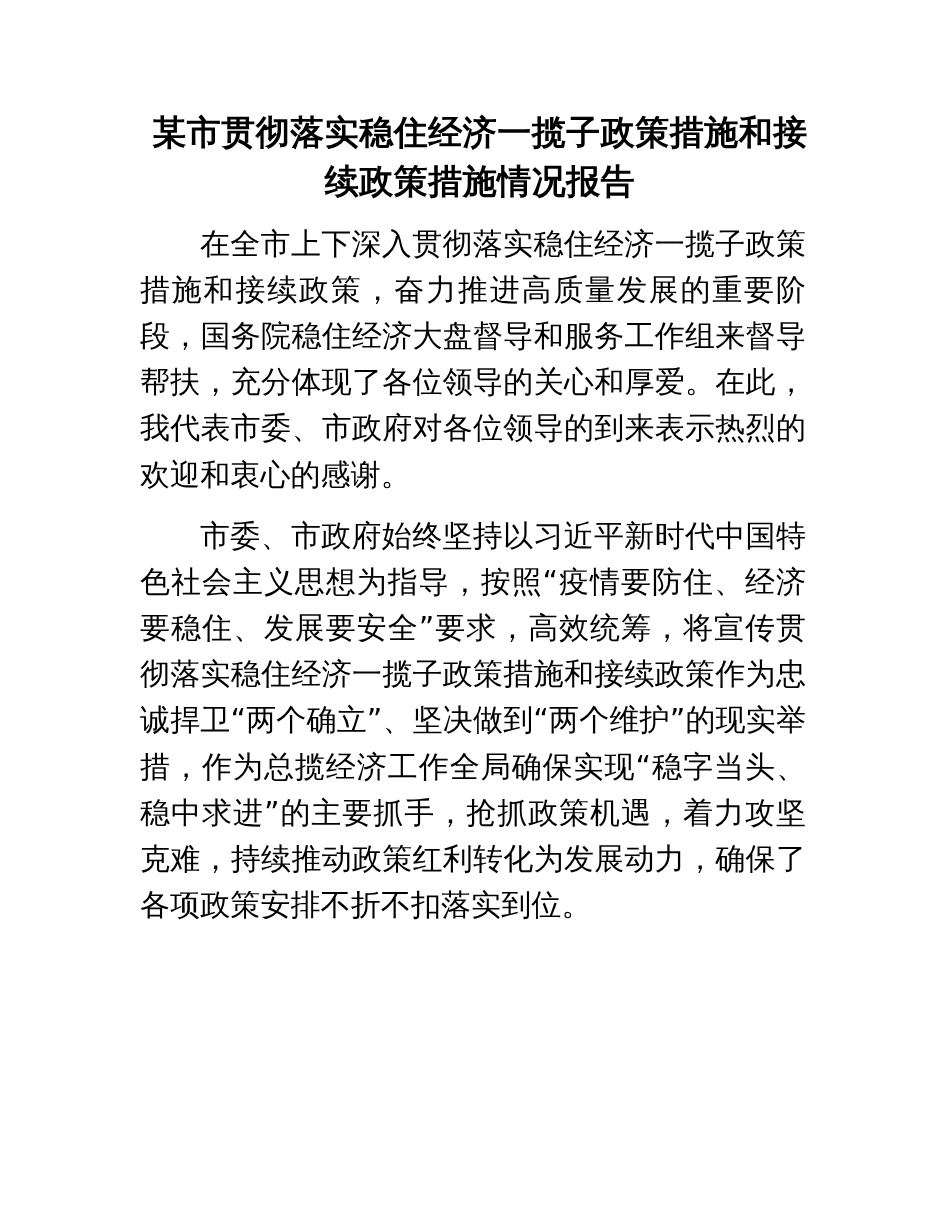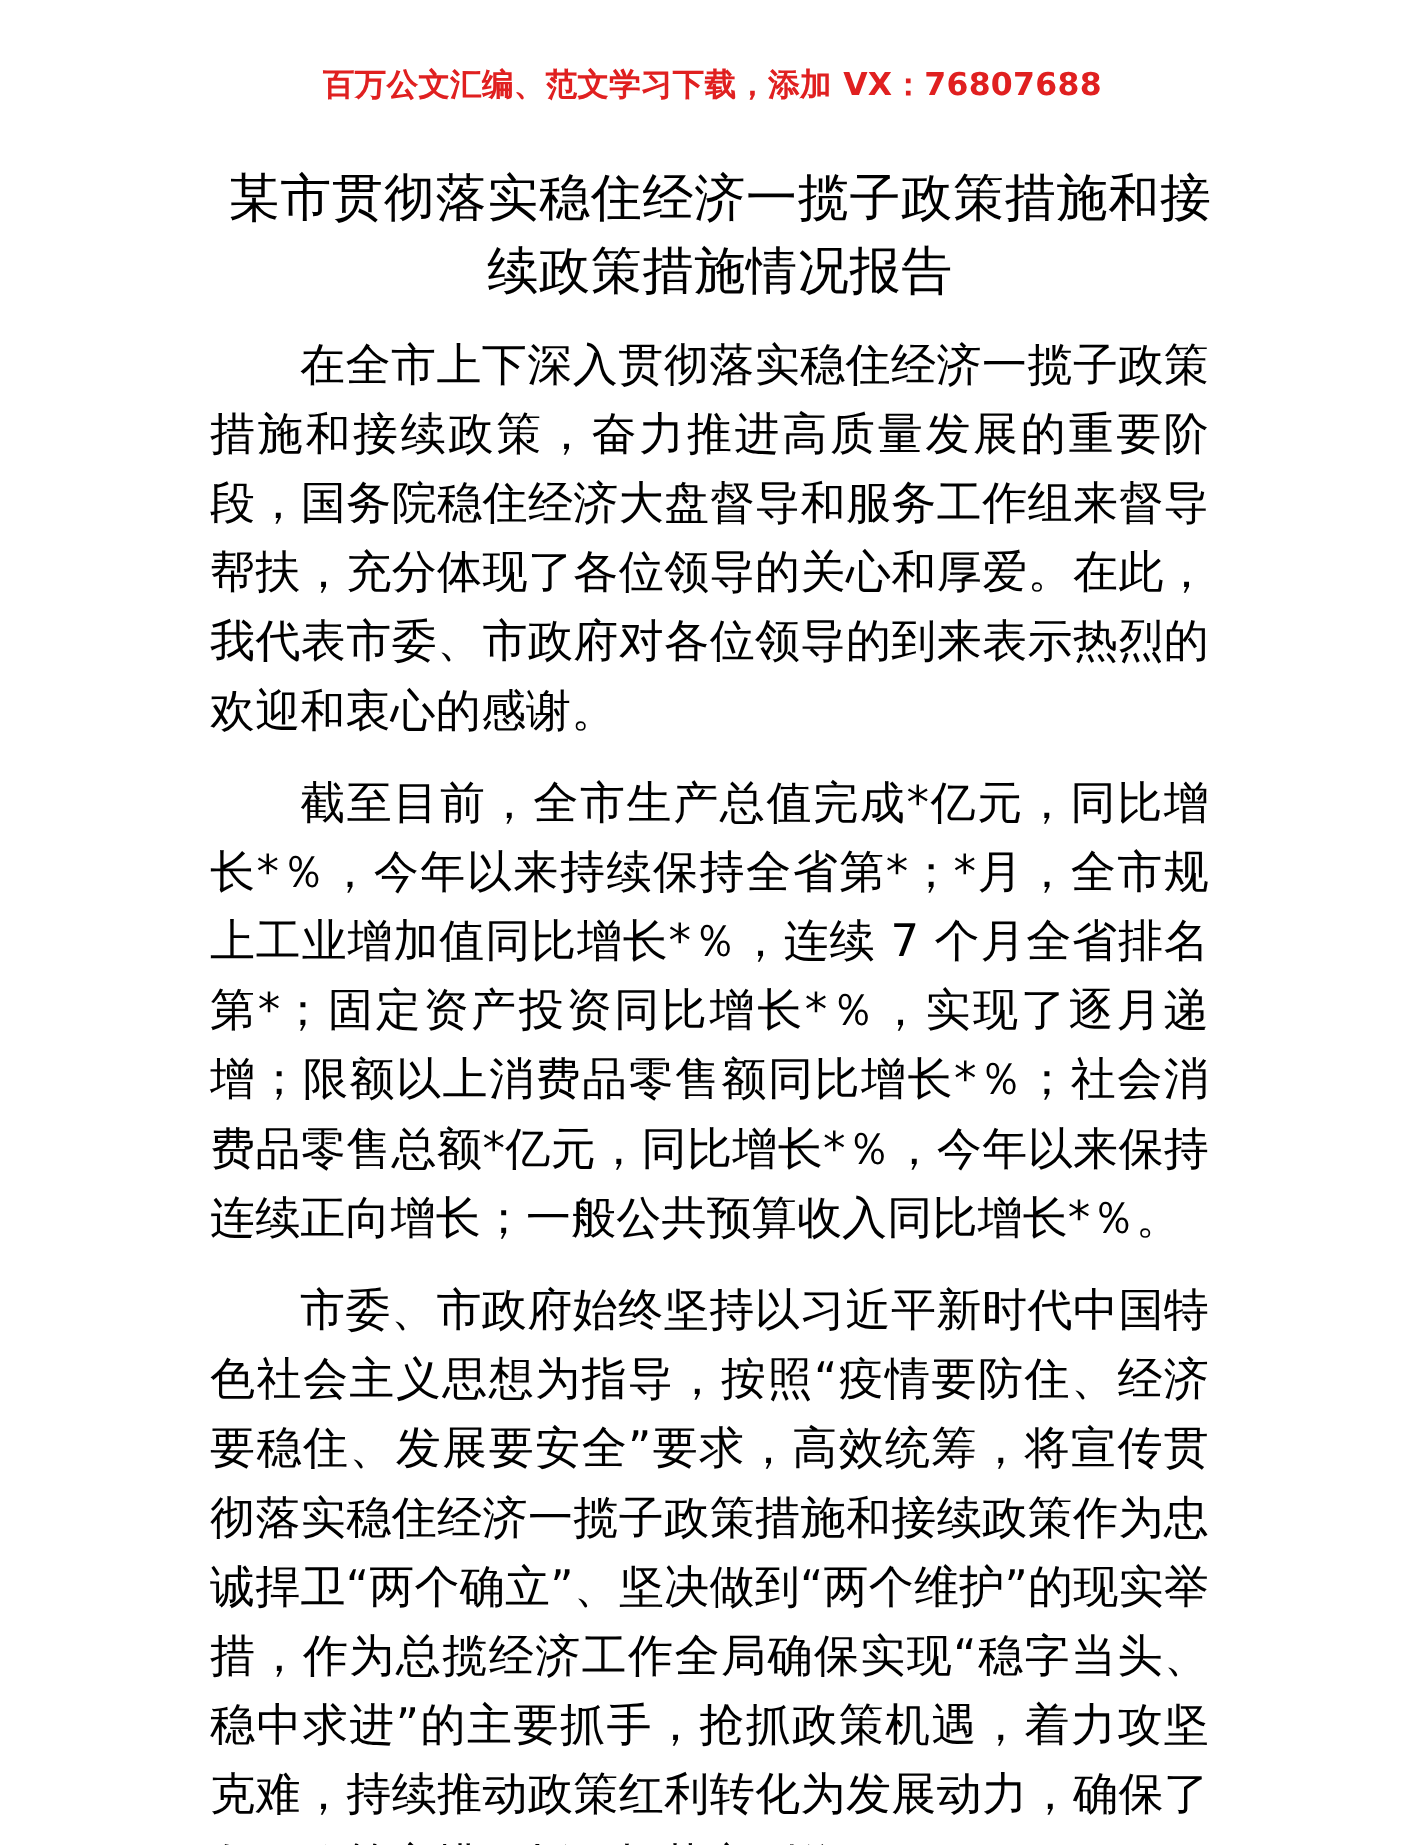--- a/index.html
+++ b/index.html
@@ -40,21 +40,21 @@
   }
   .doc-body {
     position: absolute;
     top: 108px;
     left: 140px;
     width: 680px;
   }
   .doc-title {
     margin: 0 0 14px 0;
     font-size: 34px;
-    font-weight: normal;
+    font-weight: bold;
     line-height: 1.45;
     text-align: center;
     letter-spacing: 0.5px;
     color: #000000;
   }
   .doc-paragraph {
     margin: 0 14px 15px 0;
     font-size: 30px;
     line-height: 1.54;
     text-align: justify;
@@ -66,29 +66,25 @@
   }
   .doc-paragraph:last-child {
     margin-bottom: 0;
   }
 </style>
 </head>
 <body>
 
 <div class="page">
 
-  <div class="ad-banner">
-    <span class="ad-banner-text">百万公文汇编、范文学习下载，添加 VX：76807688</span>
-  </div>
 
   <div class="doc-body">
 
     <h1 class="doc-title">某市贯彻落实稳住经济一揽子政策措施和接续政策措施情况报告</h1>
 
     <p class="doc-paragraph">在全市上下深入贯彻落实稳住经济一揽子政策措施和接续政策，奋力推进高质量发展的重要阶段，国务院稳住经济大盘督导和服务工作组来督导帮扶，充分体现了各位领导的关心和厚爱。在此，我代表市委、市政府对各位领导的到来表示热烈的欢迎和衷心的感谢。</p>
 
-    <p class="doc-paragraph">截至目前，全市生产总值完成*亿元，同比增长*％，今年以来持续保持全省第*；*月，全市规上工业增加值同比增长*％，连续 7 个月全省排名第*；固定资产投资同比增长*％，实现了逐月递增；限额以上消费品零售额同比增长*％；社会消费品零售总额*亿元，同比增长*％，今年以来保持连续正向增长；一般公共预算收入同比增长*％。</p>
 
     <p class="doc-paragraph">市委、市政府始终坚持以习近平新时代中国特色社会主义思想为指导，按照“疫情要防住、经济要稳住、发展要安全”要求，高效统筹，将宣传贯彻落实稳住经济一揽子政策措施和接续政策作为忠诚捍卫“两个确立”、坚决做到“两个维护”的现实举措，作为总揽经济工作全局确保实现“稳字当头、稳中求进”的主要抓手，抢抓政策机遇，着力攻坚克难，持续推动政策红利转化为发展动力，确保了各项政策安排不折不扣落实到位。</p>
 
   </div>
 
 </div>
 
 </body></html>

